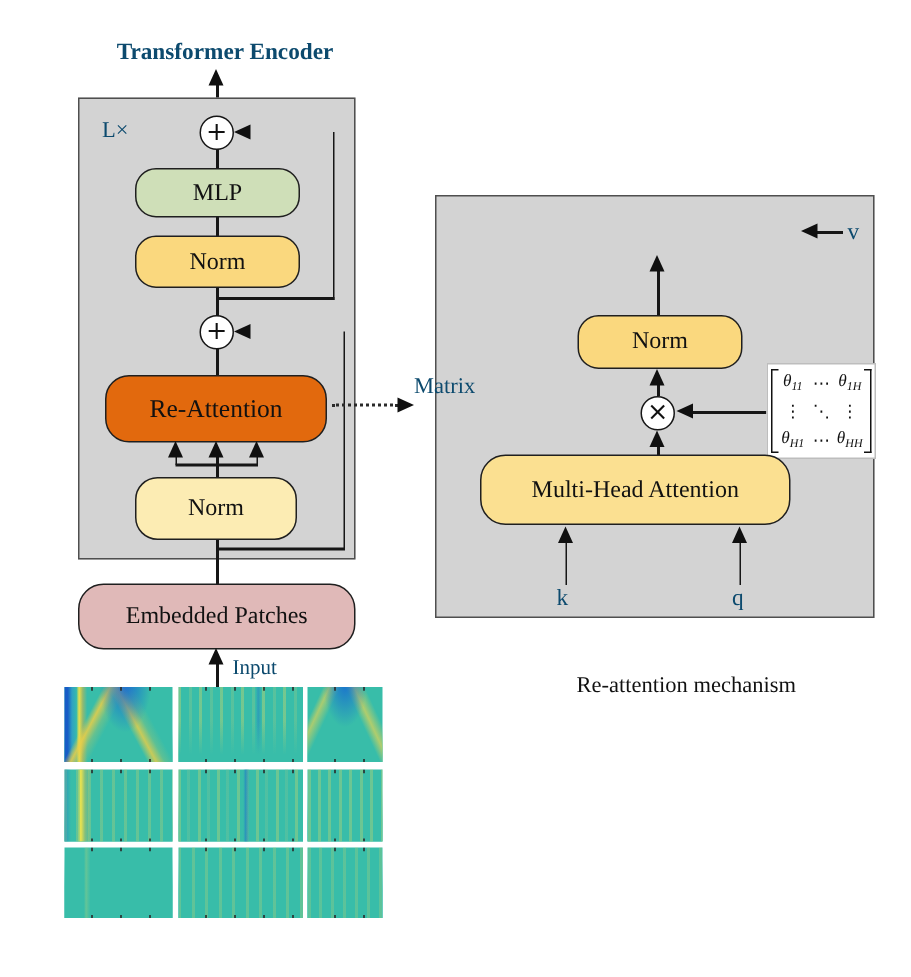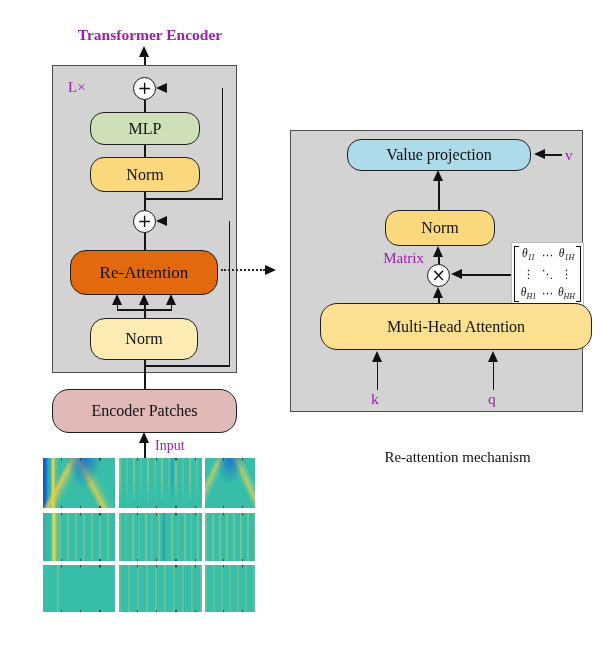--- a/index.html
+++ b/index.html
@@ -23,21 +23,21 @@
   .ah{position:absolute;width:0;height:0;}
   .ah-up{border-left:5.5px solid transparent;border-right:5.5px solid transparent;border-bottom:11px solid #101010;}
   .ah-left{border-top:5.5px solid transparent;border-bottom:5.5px solid transparent;border-right:11px solid #101010;}
   .ah-right{border-top:5.5px solid transparent;border-bottom:5.5px solid transparent;border-left:11px solid #101010;}
   .circle-op{
     position:absolute;width:23px;height:23px;border-radius:50%;
     background:#fff;border:1.6px solid #161616;box-sizing:border-box;
     display:flex;align-items:center;justify-content:center;
     font-size:17px;line-height:1;font-family:"DejaVu Sans",sans-serif;
   }
-  .lbl{position:absolute;font-size:15px;color:#a21caf;white-space:nowrap;}
+  .lbl{position:absolute;font-size:15px;color:#0c4a6e;white-space:nowrap;}
   .bold{font-weight:bold;}
   .caption{position:absolute;font-size:15px;text-align:center;white-space:nowrap;}
   
   .matrix-panel{position:absolute;background:#fff;border:1px solid #bdbdbd;box-sizing:border-box;}
   .matrix-grid{
     position:absolute;left:7px;right:7px;top:2px;bottom:2px;
     display:grid;grid-template-columns:1fr 1fr 1fr;grid-template-rows:1fr 1fr 1fr;
     align-items:center;justify-items:center;
     font-size:11.5px;font-style:italic;
   }
@@ -152,35 +152,32 @@
   <div class="vline" style="left:170.5px;top:303px;height:7px;"></div>
   <div class="ah ah-up" style="left:111.5px;top:294px;"></div>
   <div class="ah ah-up" style="left:139px;top:294px;"></div>
   <div class="ah ah-up" style="left:165.5px;top:294px;"></div>
 
   <div class="node" style="left:90px;top:318px;width:108px;height:42px;border-radius:15px;background:var(--norm-cream,#fcecb3);">
     <span>Norm</span>
   </div>
 
   <div class="node" style="left:52px;top:389px;width:185px;height:44px;border-radius:17px;background:var(--patches-pink,#e0b9b8);">
-    <span>Encoder Patches</span>
+    <span>Embedded Patches</span>
   </div>
 
   <div class="vline" style="left:144px;top:441px;height:17px;"></div>
   <div class="ah ah-up" style="left:139px;top:432px;"></div>
   <div class="lbl" style="left:155px;top:438px;font-size:14px;">Input</div>
 
   <div class="dotline" style="left:221px;top:269px;width:44px;"></div>
   <div class="ah ah-right" style="left:265px;top:264.5px;"></div>
 
   <div class="panel" style="left:290px;top:130px;width:293px;height:282px;"></div>
 
-  <div class="node" style="left:347px;top:139px;width:184px;height:32px;border-radius:14px;background:var(--value-blue,#addbe9);">
-    <span>Value projection</span>
-  </div>
 
   <div class="hline" style="left:544px;top:154px;width:18px;"></div>
   <div class="ah ah-left" style="left:534px;top:148.5px;"></div>
   <div class="lbl" style="left:565px;top:146px;font-size:15.5px;">v</div>
 
   <div class="vline" style="left:438px;top:180px;height:30px;"></div>
   <div class="ah ah-up" style="left:433px;top:170px;"></div>
 
   <div class="node" style="left:385px;top:210px;width:110px;height:36px;border-radius:14px;background:var(--norm-gold,#fad87e);">
     <span>Norm</span>
@@ -208,25 +205,25 @@
       <span><span>θ</span><sub>1H</sub></span>
       <span style="font-style:normal;">⋮</span>
       <span style="font-style:normal;">⋱</span>
       <span style="font-style:normal;">⋮</span>
       <span><span>θ</span><sub>H1</sub></span>
       <span style="font-style:normal;">⋯</span>
       <span><span>θ</span><sub>HH</sub></span>
     </div>
   </div>
 
-  <div class="lbl" style="left:290px;top:250px;width:134px;text-align:right;line-height:17px;">
+  <div class="lbl" style="left:276px;top:250px;width:134px;text-align:left;line-height:17px;">
     <div>Matrix</div>
   </div>
 
-  <div class="node" style="left:320px;top:303px;width:272px;height:47px;border-radius:17px;background:var(--mha-gold,#fbe091);">
+  <div class="node" style="left:320px;top:303px;width:207px;height:47px;border-radius:17px;background:var(--mha-gold,#fbe091);">
     <span>Multi-Head Attention</span>
   </div>
 
   <div class="vline" style="left:376.5px;top:360px;height:30px;"></div>
   <div class="ah ah-up" style="left:371.5px;top:351px;"></div>
   <div class="lbl" style="left:371px;top:390px;font-size:15.5px;">k</div>
 
   <div class="vline" style="left:492.5px;top:360px;height:30px;"></div>
   <div class="ah ah-up" style="left:487.5px;top:351px;"></div>
   <div class="lbl" style="left:488px;top:390px;font-size:15.5px;">q</div>

